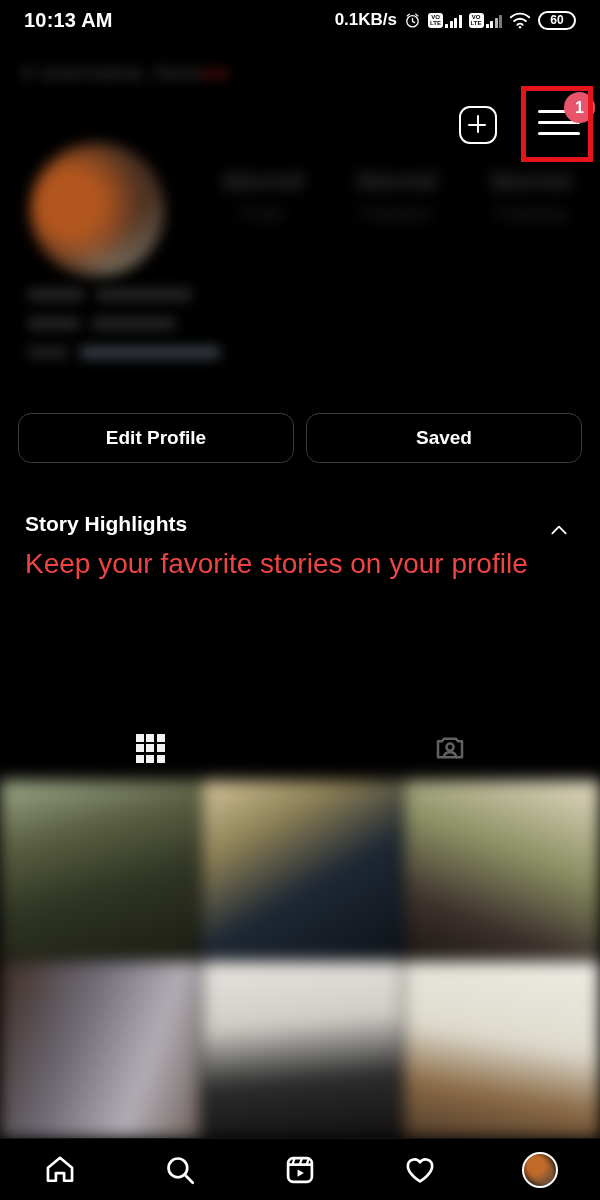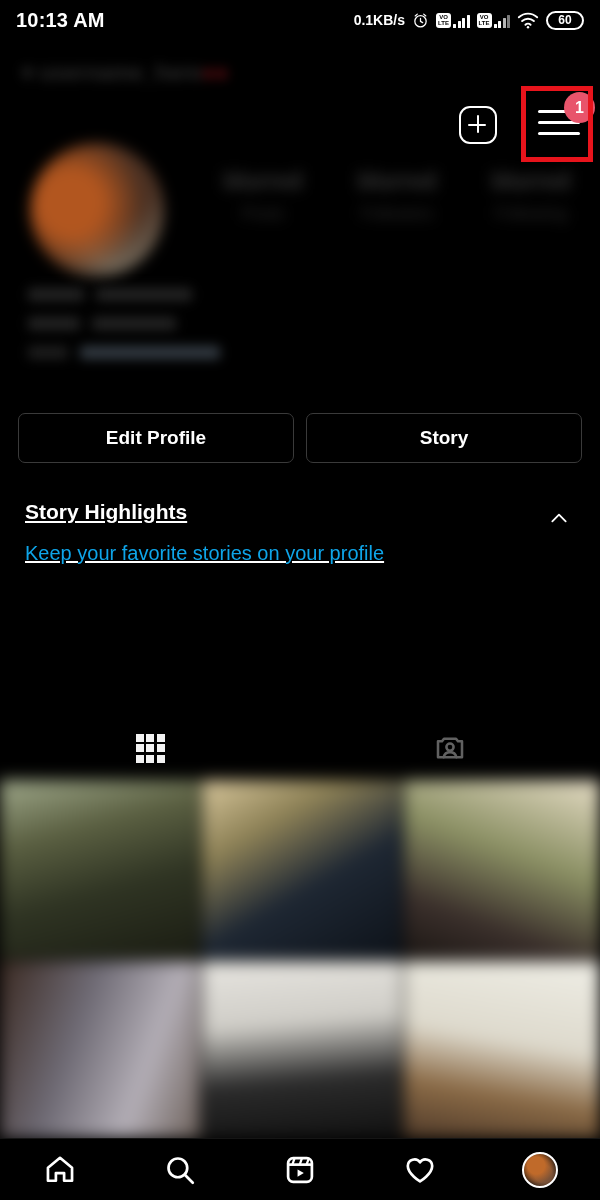--- a/index.html
+++ b/index.html
@@ -8,25 +8,25 @@
     background:#000; overflow:hidden;
     font-family:"Liberation Sans", sans-serif;
     color:#fff;
     -webkit-font-smoothing:antialiased;
   }
   .phone { position:relative; width:600px; height:1200px; background:#000; }
 
   
   .statusbar {
     position:absolute; top:0; left:0; width:600px; height:40px;
-    display:flex; align-items:center; padding:0 16px;
+    display:flex; align-items:center; padding:0 24px;
   }
   .sb-time { font-size:20px; font-weight:bold; letter-spacing:.2px; }
   .sb-right { margin-left:auto; display:flex; align-items:center; gap:7px; }
-  .sb-net { font-size:14px; font-weight:bold; }
+  .sb-net { font-size:17px; font-weight:bold; }
   .sb-alarm { width:17px; height:17px; }
   .volte-grp { display:flex; align-items:flex-end; gap:2px; }
   .volte-box {
     width:15px; height:15px; border-radius:3px; background:#fff; color:#000;
     display:flex; flex-direction:column; align-items:center; justify-content:center;
     line-height:1; font-size:6px; font-weight:bold;
   }
   .bars { display:flex; align-items:flex-end; gap:1.5px; height:15px; }
   .bars i { display:block; width:3px; background:#fff; border-radius:.5px; }
   .bars i:nth-child(1){height:4px;} .bars i:nth-child(2){height:7px;}
@@ -98,29 +98,29 @@
   .bio .line.l1 b:nth-child(1){ width:56px; }
   .bio .line.l1 b:nth-child(2){ width:96px; }
   .bio .line.l2 b:nth-child(1){ width:52px; }
   .bio .line.l2 b:nth-child(2){ width:84px; }
   .bio .line.l3 b:nth-child(1){ width:40px; background:#1e1e1e; }
   .bio .line.l3 b:nth-child(2){ width:140px; background:#343c44; }
 
   
   .actions { position:absolute; top:413px; left:18px; width:564px; display:flex; gap:12px; }
   .act-btn {
-    flex:1; height:50px; border:1px solid #3a3a3a; border-radius:7px;
+    flex:1; height:50px; border:1px solid #3a3a3a; border-radius:13px;
     display:flex; align-items:center; justify-content:center;
     font-size:19px; font-weight:bold; color:#fff; background:#000;
   }
 
   
-  .sh-head { position:absolute; top:500px; left:25px; width:556px;text-decoration:underline; }
+  .sh-head { position:absolute; top:512px; left:25px; width:556px; }
   .sh-title { font-size:21px; font-weight:bold; }
-  .sh-sub { font-size:20px; color:#0ea5e9; margin-top:18px; }
+  .sh-sub { font-size:28px; color:#ef4444; margin-top:12px; }
   .sh-chevron { position:absolute; right:12px; top:8px; width:20px; height:20px; }
 
   .highlights { position:absolute; top:567px; left:0; width:600px; height:120px; display:flex; }
   .hl { position:relative; width:125px; flex:0 0 125px; }
   .hl-new-ring {
     position:absolute; left:18px; top:0; width:90px; height:90px;
     border-radius:50%; border:1.6px solid #e6e6e6;
   }
   .hl-new-ring:before, .hl-new-ring:after {
     content:""; position:absolute; background:#fff;
@@ -260,21 +260,21 @@
         <b></b>
       </div>
     <div class="line l3">
         <b></b>
         <b></b>
       </div>
   </div>
 
   <div class="actions">
     <div class="act-btn">Edit Profile</div>
-    <div class="act-btn">Story</div>
+    <div class="act-btn">Saved</div>
   </div>
 
   <div class="sh-head">
     <div class="sh-title">Story Highlights</div>
     <div class="sh-sub">Keep your favorite stories on your profile</div>
     <svg class="sh-chevron" viewBox="0 0 24 24">
       <path d="M4 16l8-8 8 8" fill="none" stroke="#fff" stroke-width="2.2" stroke-linecap="round" stroke-linejoin="round"></path>
     </svg>
   </div>
 

